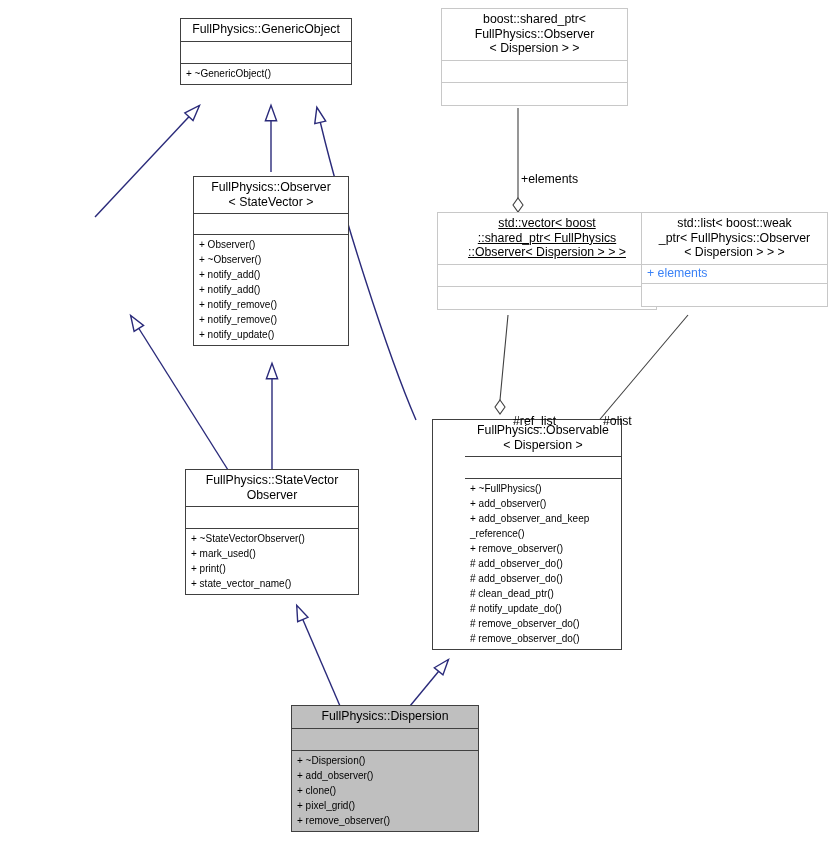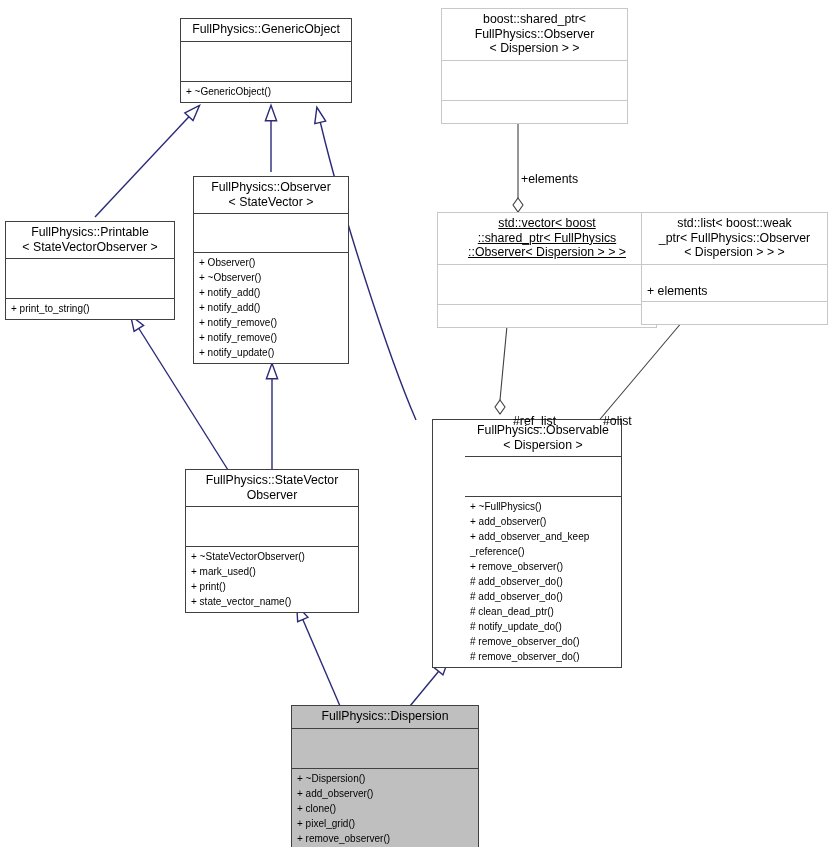--- a/index.html
+++ b/index.html
@@ -44,25 +44,24 @@
     color: #000000;
     padding: 3px 4px 4px 4px;
     border-bottom: 1px solid #404040;
     white-space: pre-line;
   }
   .gray-border > .node-title { border-bottom: 1px solid #c8c8c8; }
   .node-attrs {
     border-bottom: 1px solid #404040;
     font-size: 12.3px;
     line-height: 15px;
-    color: #000000;
+    color: #3b82f6;
     padding: 1px 5px 2px 5px;
     min-height: 16px;
     box-sizing: border-box;
-    margin-top: 18px;
   }
   .gray-border > .node-attrs { border-bottom: 1px solid #c8c8c8; }
   .node-ops {
     font-size: 10px;
     line-height: 15px;
     color: #000000;
     padding: 2px 5px 3px 5px;
     min-height: 16px;
     box-sizing: border-box;
   }
@@ -142,28 +141,20 @@
   </div>
 
   <div class="node gray-border" style="left:441px; top:8px; width:187px;">
     <div class="node-title">boost::shared_ptr&lt;
 FullPhysics::Observer
 &lt; Dispersion &gt; &gt;</div>
     <div class="node-attrs" style="height:22px;"></div>
     <div class="node-ops" style="height:22px;"></div>
   </div>
 
-  <div class="node" style="left:5px; top:221px; width:170px;">
-    <div class="node-title">FullPhysics::Printable
-&lt; StateVectorObserver &gt;</div>
-    <div class="node-attrs" style="height:22px;"></div>
-    <div class="node-ops">
-      <div class="member">+ print_to_string()</div>
-    </div>
-  </div>
 
   <div class="node" style="left:193px; top:176px; width:156px;">
     <div class="node-title">FullPhysics::Observer
 &lt; StateVector &gt;</div>
     <div class="node-attrs" style="height:21px;"></div>
     <div class="node-ops">
       <div class="member">+ Observer()</div>
       <div class="member">+ ~Observer()</div>
       <div class="member">+ notify_add()</div>
       <div class="member">+ notify_add()</div>

